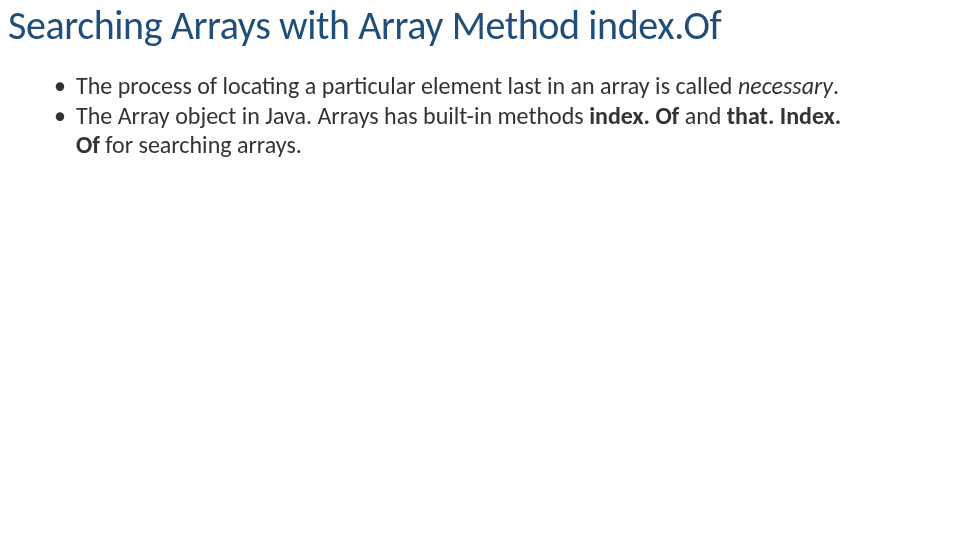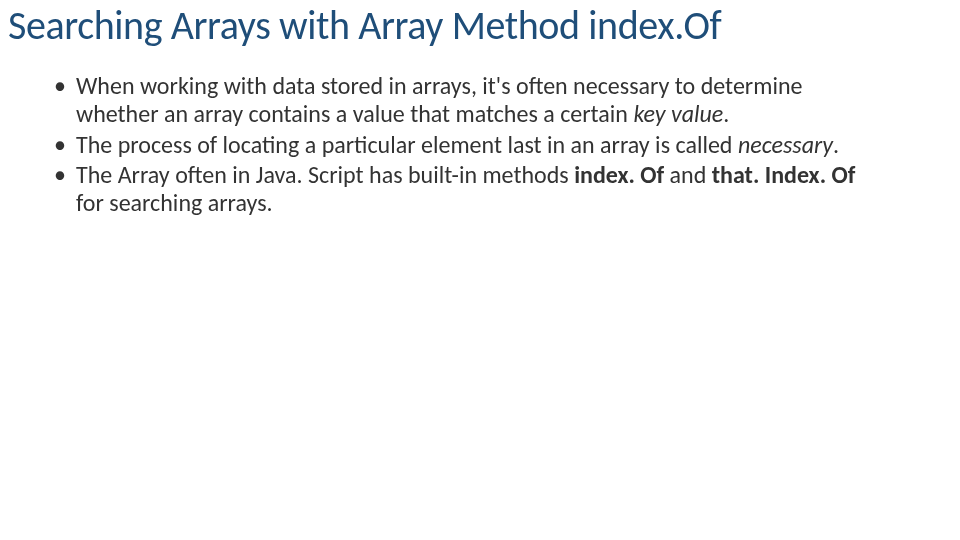--- a/index.html
+++ b/index.html
@@ -54,23 +54,20 @@
   .bold { font-weight: 700; margin-top: 44px; }
 </style>
 </head>
 <body>
 
 <div class="slide">
   <h1 class="title">Searching Arrays with Array Method index.Of</h1>
   <div class="content">
     <ul class="bullets">
       <li>
-        <span>When working with data stored in arrays, it's often necessary to determine whether an array contains a value that matches a certain </span><span class="italic">key value</span><span>.</span>
-      </li>
-      <li>
         <span>The process of locating a particular element last in an array is called </span><span class="italic">necessary</span><span>.</span>
       </li>
       <li>
-        <span>The Array often in Java. Script has built-in methods </span><span class="bold">index. Of</span><span> and </span><span class="bold">that. Index. Of</span><span> for searching arrays.</span>
+        <span>The Array object in Java. Arrays has built-in methods </span><span class="bold">index. Of</span><span> and </span><span class="bold">that. Index. Of</span><span> for searching arrays.</span>
       </li>
     </ul>
   </div>
 </div>
 
 </body></html>

